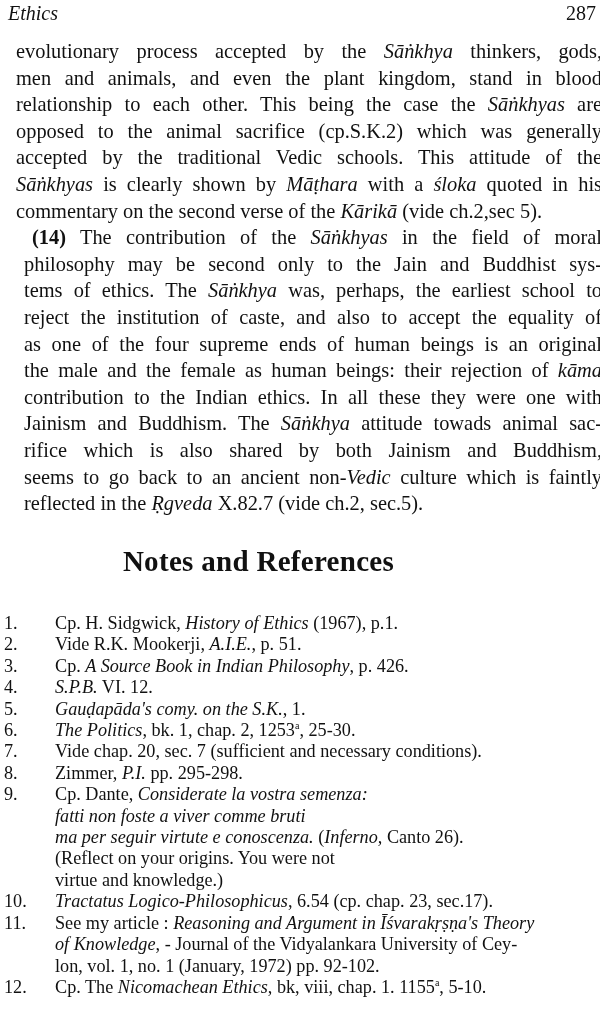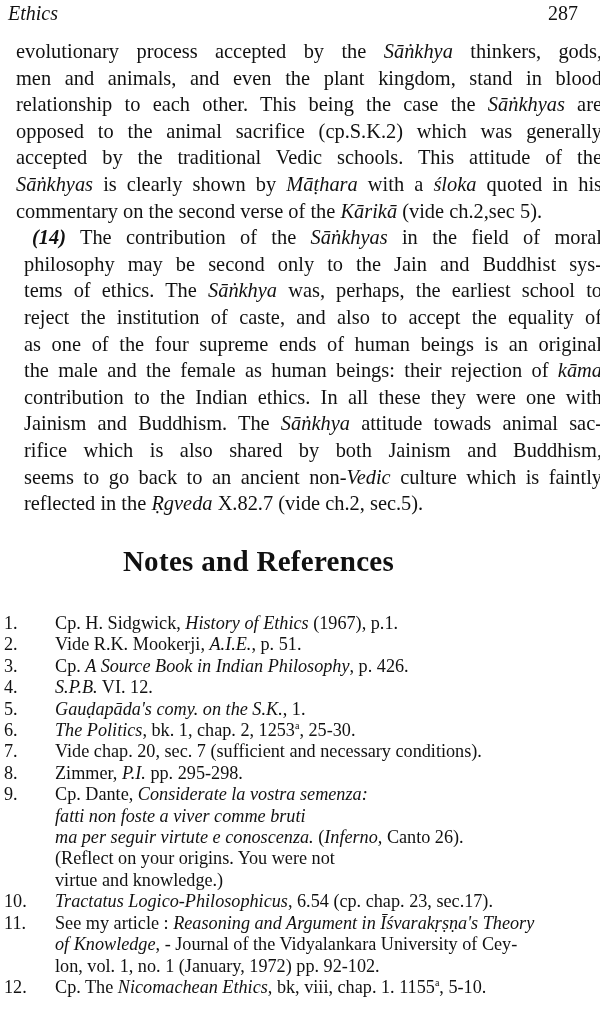--- a/index.html
+++ b/index.html
@@ -2,21 +2,21 @@
 <html><head>
   <meta charset="utf-8">
   <style>
     html, body { margin: 0; padding: 0; background: #ffffff; }
     body {
       width: 600px; height: 1033px; overflow: hidden; position: relative;
       font-family: "Liberation Serif", "DejaVu Serif", serif;
       color: #111111;
     }
     .header {
-      position: absolute; top: 2px; left: 8px; right: 22px;
+      position: absolute; top: 2px; left: 8px; right: 4px;
       height: 26px; display: flex; justify-content: space-between; align-items: baseline;
       font-size: 20px;
     }
     .header .title { font-style: italic; }
     .body-text {
       position: absolute; top: 38px; left: 16px; width: 586px;
       font-size: 20.4px; line-height: 26.6px;
       text-align: justify;
     }
     .body-text p { margin: 0; }
@@ -31,21 +31,21 @@
       position: absolute; top: 613px; left: 4px; width: 596px;
       font-size: 18.2px; line-height: 21.4px;
       list-style: none; margin: 0; padding: 0;
     }
     .note { display: flex; }
     .note .num { width: 51px; flex: 0 0 51px; }
     .note .txt { flex: 1; }
     .note .txt .sub { display: block; }
     i, .it { font-style: italic; }
     sup { font-size: 10px; vertical-align: 7px; line-height: 0; }
-    b { font-weight: bold; font-style: italic; }
+    b { font-weight: bold; }
   </style>
 </head>
 <body>
 
 <div class="header">
   <span class="title">Ethics</span>
   <span class="page-num">287</span>
 </div>
 
 <div class="body-text">

